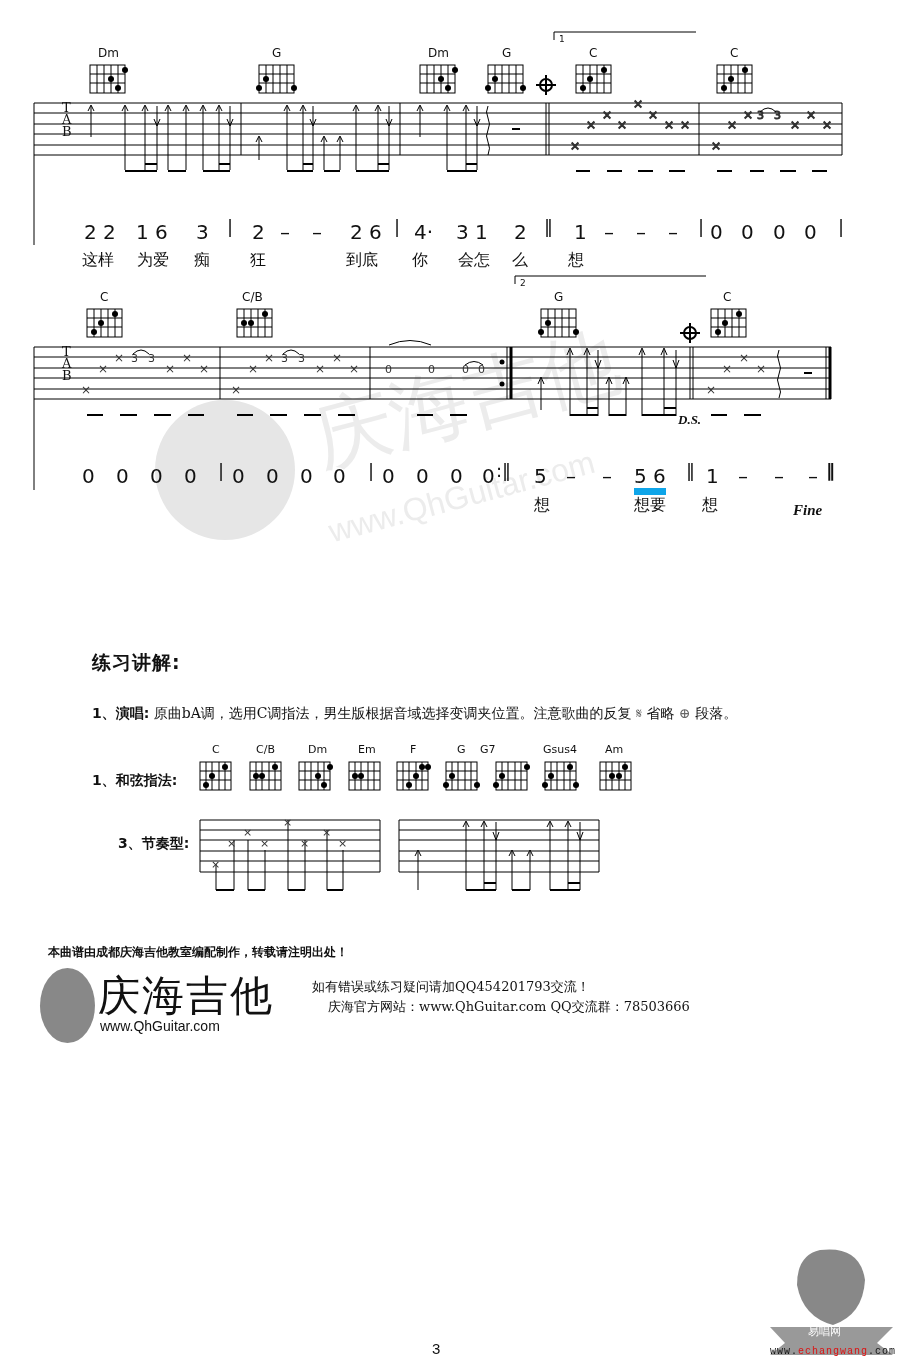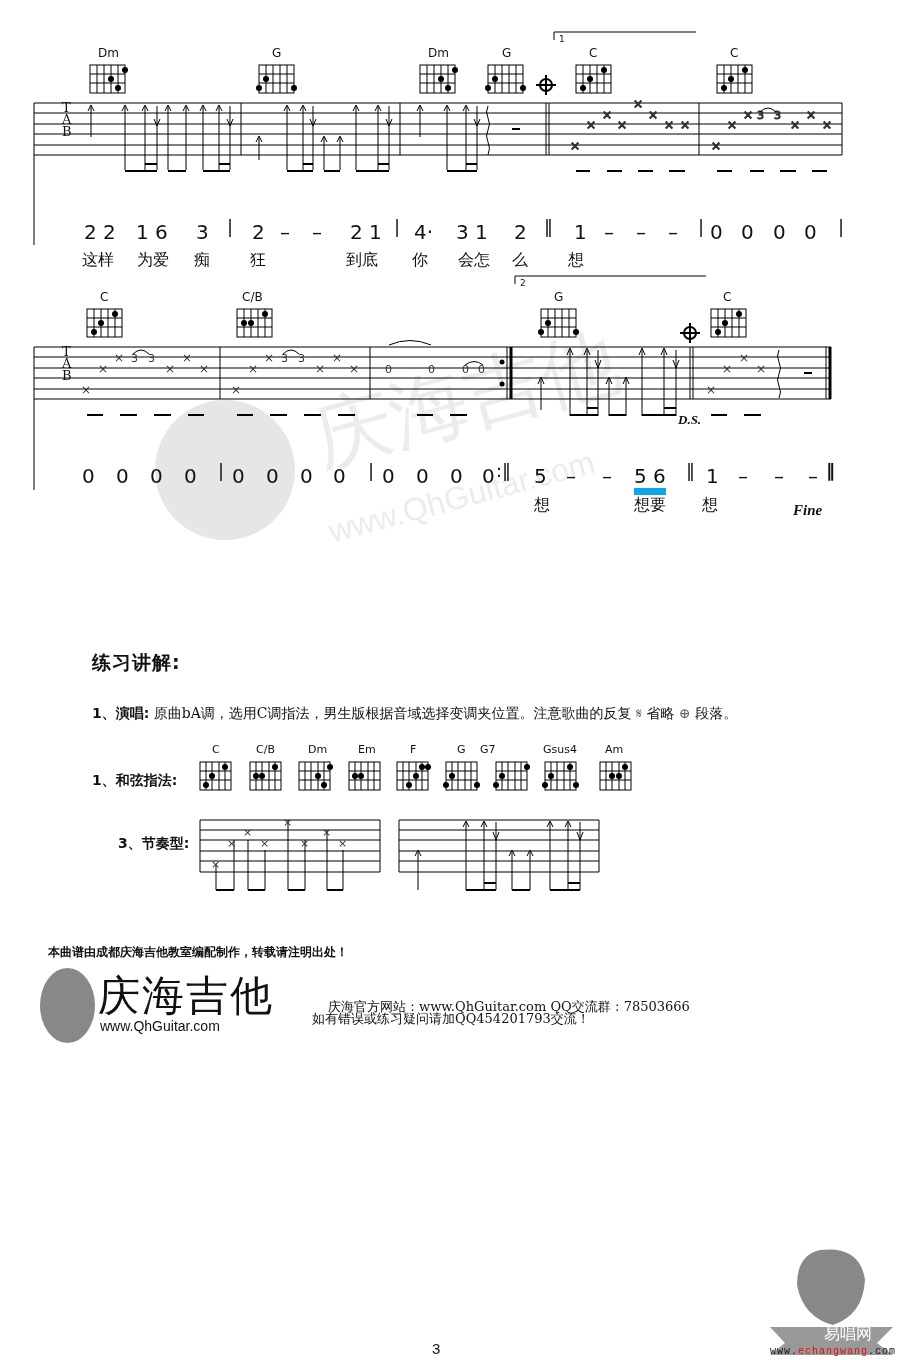--- a/index.html
+++ b/index.html
@@ -234,21 +234,21 @@
 <div class="abs" style="left:559px;top:34px;font-size:9px;">1</div>
 
 <div class="abs num" style="left:84px;top:220px;">
   <span style="position:absolute;left:0;top:0;white-space:nowrap;">2 2</span>
   <span style="position:absolute;left:52px;top:0;white-space:nowrap;">1 6</span>
   <span style="position:absolute;left:112px;top:0;">3</span>
   <span style="position:absolute;left:143px;top:-4px;font-size:18px;">|</span>
   <span style="position:absolute;left:168px;top:0;">2</span>
   <span style="position:absolute;left:196px;top:0;">–</span>
   <span style="position:absolute;left:228px;top:0;">–</span>
-  <span style="position:absolute;left:266px;top:0;white-space:nowrap;">2 1</span>
+  <span style="position:absolute;left:266px;top:0;white-space:nowrap;">2 6</span>
   <span style="position:absolute;left:310px;top:-4px;font-size:18px;">|</span>
   <span style="position:absolute;left:330px;top:0;">4·</span>
   <span style="position:absolute;left:372px;top:0;white-space:nowrap;">3 1</span>
   <span style="position:absolute;left:430px;top:0;">2</span>
   <span style="position:absolute;left:460px;top:-4px;font-size:18px;">‖</span>
   <span style="position:absolute;left:490px;top:0;">1</span>
   <span style="position:absolute;left:520px;top:0;">–</span>
   <span style="position:absolute;left:552px;top:0;">–</span>
   <span style="position:absolute;left:584px;top:0;">–</span>
   <span style="position:absolute;left:614px;top:-4px;font-size:18px;">|</span>
@@ -612,25 +612,25 @@
 <div class="abs" style="left:480px;top:743px;font-size:11px;">G7</div>
 <div class="abs" style="left:543px;top:743px;font-size:11px;">Gsus4</div>
 <div class="abs" style="left:605px;top:743px;font-size:11px;">Am</div>
 
 <div class="item-label" style="left:92px;top:835px;margin-left:26px;">3、节奏型:</div>
 
 <div class="credit">本曲谱由成都庆海吉他教室编配制作，转载请注明出处！</div>
 <div class="abs" style="left:40px;top:968px;width:55px;height:75px;border-radius:50%;background:#888;"></div>
 <div class="logo-text">庆海吉他</div>
 <div class="logo-url">www.QhGuitar.com</div>
-<div class="contact" style="top:978px;margin-top:32px;">如有错误或练习疑问请加QQ454201793交流！</div>
+<div class="contact" style="top:978px;">如有错误或练习疑问请加QQ454201793交流！</div>
 <div class="contact" style="top:998px;margin-left:16px;">庆海官方网站：www.QhGuitar.com  QQ交流群：78503666</div>
 
 <svg class="ech" width="135" height="115" viewBox="0 0 135 115">
   <path d="M55 5 Q95 0 100 35 Q98 70 68 80 Q38 72 32 40 Q32 10 55 5Z" fill="#888"></path>
   <polygon points="5,82 128,82 112,98 128,110 5,110 20,98" fill="#999"></polygon>
 </svg>
-<div class="abs" style="left:808px;top:1324px;color:#fff;font-size:16px;margin-left:16px;">易唱网</div>
+<div class="abs" style="left:808px;top:1324px;color:#fff;font-size:11px;">易唱网</div>
 <div class="ech-url">
   <span>www.</span><span class="red">echangwang</span><span>.com</span>
 </div>
 
 <div class="pageno">3</div>
 
 </body></html>

